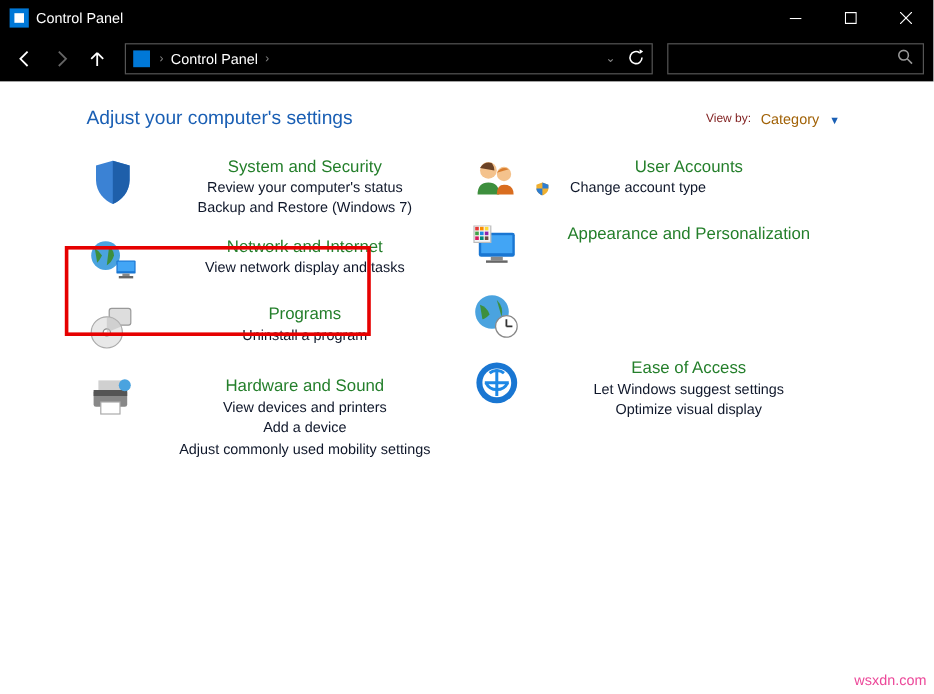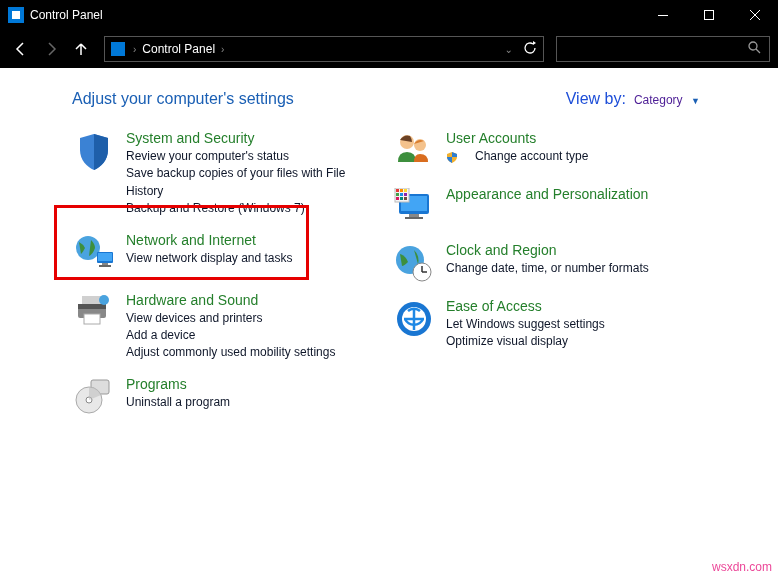--- a/index.html
+++ b/index.html
@@ -25,25 +25,25 @@
     .address-bar .dd { color: #888; font-size: 10px; margin-right: 10px; }
     .address-bar .refresh { color: #fff; font-size: 13px; }
     .search-bar { flex: 1; height: 26px; background: #000; border: 1px solid #555; margin-left: 8px; display: flex; align-items: center; }
     .search-bar .sp { flex: 1; }
     .search-bar .search-icon { color: #888; padding: 0 8px; font-size: 13px; }
     
     
     .content { padding: 22px 0 0 72px; background: #fff; height: calc(100% - 68px); }
     .header-row { display: flex; align-items: center; margin-bottom: 22px; padding-right: 78px; }
     .header-row h1 { color: #1a5fb4; font-size: 16px; font-weight: 400; flex: 1; }
-    .viewby-label { font-size: 16px; color: #1d4ed8; margin-right: 8px; }
-    .viewby-value { font-size: 12px; color: #4c1d95; }
+    .viewby-label { font-size: 10px; color: #7f1d1d; margin-right: 8px; }
+    .viewby-value { font-size: 12px; color: #a16207; }
     .viewby-caret { font-size: 9px; color: #1a5fb4; margin-left: 4px; }
     
-    .columns { display: flex; gap: 0; }
+    .columns { display: flex; gap: 0; text-align: center; }
     .col { flex: 0 0 320px; }
     .col2 { flex: 0 0 320px; }
     
     .category { display: flex; margin-bottom: 14px; padding-right: 10px; }
     .cat-icon { width: 44px; height: 40px; flex-shrink: 0; margin-right: 10px; margin-top:2px; display:flex; align-items:flex-start; justify-content:center; }
     .cat-body { flex: 1; }
     .cat-title { color: #247f2b; font-size: 14px; margin-bottom: 2px; }
     .cat-link { color: #0f172a; font-size: 12px; line-height: 1.45; display: block; }
     
     .highlight-box { position: absolute; border: 3px solid #e60000; pointer-events: none; }
@@ -137,21 +137,20 @@
       <div class="category">
         <div class="cat-icon">
           <svg width="36" height="40">
               <path d="M18 2 L32 6 L32 18 C32 28 25 35 18 38 C11 35 4 28 4 18 L4 6 Z" fill="#3b82d4"></path>
               <path d="M18 2 L32 6 L32 18 C32 28 25 35 18 38 L18 2 Z" fill="#1e5faa"></path>
             </svg>
         </div>
         <div class="cat-body">
           <div class="cat-title">System and Security</div>
           <a class="cat-link">Review your computer's status</a>
-          <a class="cat-link">Save backup copies of your files with File History</a>
           <a class="cat-link">Backup and Restore (Windows 7)</a>
         </div>
       </div>
 
       <div class="category" style="margin-top:10px;">
         <div class="cat-icon">
           <svg width="42" height="38">
             <circle cx="15" cy="14" r="12" fill="#4aa3df"></circle>
             <path d="M6 8 Q10 10 12 14 Q10 18 8 20" fill="#3d8f3d"></path>
             <path d="M18 6 Q22 10 22 14 Q20 20 16 22" fill="#3d8f3d"></path>
@@ -160,50 +159,50 @@
             <rect x="29" y="29" width="6" height="2" fill="#888"></rect>
             <rect x="26" y="31" width="12" height="2" fill="#666"></rect>
           </svg>
         </div>
         <div class="cat-body">
           <div class="cat-title">Network and Internet</div>
           <a class="cat-link">View network display and tasks</a>
         </div>
       </div>
 
+      <div class="category">
+        <div class="cat-icon">
+          <svg width="38" height="36">
+            <rect x="16" y="2" width="18" height="14" rx="2" fill="#ddd" stroke="#999"></rect>
+            <circle cx="14" cy="22" r="13" fill="#e8e8e8" stroke="#aaa"></circle>
+            <circle cx="14" cy="22" r="3" fill="#fff" stroke="#888"></circle>
+            <path d="M14 9 A13 13 0 0 1 26 17 L14 22 Z" fill="#c0c0c0" opacity="0.6"></path>
+          </svg>
+        </div>
+        <div class="cat-body">
+          <div class="cat-title">Programs</div>
+          <a class="cat-link">Uninstall a program</a>
+        </div>
+      </div>
+
       <div class="category" style="margin-top:18px;">
         <div class="cat-icon">
           <svg width="40" height="34">
             <rect x="8" y="2" width="20" height="8" fill="#d0d0d0"></rect>
             <rect x="4" y="10" width="28" height="14" rx="2" fill="#888"></rect>
             <rect x="4" y="10" width="28" height="5" fill="#555"></rect>
             <rect x="10" y="20" width="16" height="10" fill="#fff" stroke="#aaa"></rect>
             <circle cx="30" cy="6" r="5" fill="#4aa3df"></circle>
           </svg>
         </div>
         <div class="cat-body">
           <div class="cat-title">Hardware and Sound</div>
           <a class="cat-link">View devices and printers</a>
           <a class="cat-link">Add a device</a>
           <a class="cat-link">Adjust commonly used mobility settings</a>
-        </div>
-      </div>
-
-      <div class="category">
-        <div class="cat-icon">
-          <svg width="38" height="36">
-            <rect x="16" y="2" width="18" height="14" rx="2" fill="#ddd" stroke="#999"></rect>
-            <circle cx="14" cy="22" r="13" fill="#e8e8e8" stroke="#aaa"></circle>
-            <circle cx="14" cy="22" r="3" fill="#fff" stroke="#888"></circle>
-            <path d="M14 9 A13 13 0 0 1 26 17 L14 22 Z" fill="#c0c0c0" opacity="0.6"></path>
-          </svg>
-        </div>
-        <div class="cat-body">
-          <div class="cat-title">Programs</div>
-          <a class="cat-link">Uninstall a program</a>
         </div>
       </div>
     </div>
 
     <div class="col2">
 
       <div class="category">
         <div class="cat-icon">
           <svg width="40" height="34">
             <circle cx="13" cy="10" r="7" fill="#f4c28c"></circle>
@@ -255,24 +254,20 @@
         <div class="cat-icon">
           <svg width="40" height="38">
             <circle cx="16" cy="16" r="14" fill="#4aa3df"></circle>
             <path d="M6 10 Q12 12 14 18 Q10 22 8 22" fill="#3d8f3d"></path>
             <path d="M20 6 Q26 12 24 20" fill="#3d8f3d"></path>
             <circle cx="28" cy="28" r="9" fill="#fff" stroke="#888"></circle>
             <line x1="28" y1="28" x2="28" y2="22" stroke="#333" stroke-width="1.5"></line>
             <line x1="28" y1="28" x2="33" y2="28" stroke="#333" stroke-width="1.5"></line>
           </svg>
         </div>
-        <div class="cat-body">
-          <div class="cat-title">Clock and Region</div>
-          <a class="cat-link">Change date, time, or number formats</a>
-        </div>
       </div>
 
       <div class="category" style="margin-top:12px;">
         <div class="cat-icon">
           <svg width="38" height="38">
             <circle cx="19" cy="19" r="17" fill="#1976d2"></circle>
             <circle cx="19" cy="19" r="12" fill="#fff"></circle>
             <path d="M19 7 L22 16 L31 16 L24 22 L27 31 L19 25 L11 31 L14 22 L7 16 L16 16 Z" fill="none"></path>
             <path d="M12 10 L26 10 L28 20 L19 30 L10 20 Z" fill="none"></path>
             <path d="M19 10 L26 14 L26 24 L19 28 L12 24 L12 14 Z" fill="none"></path>

